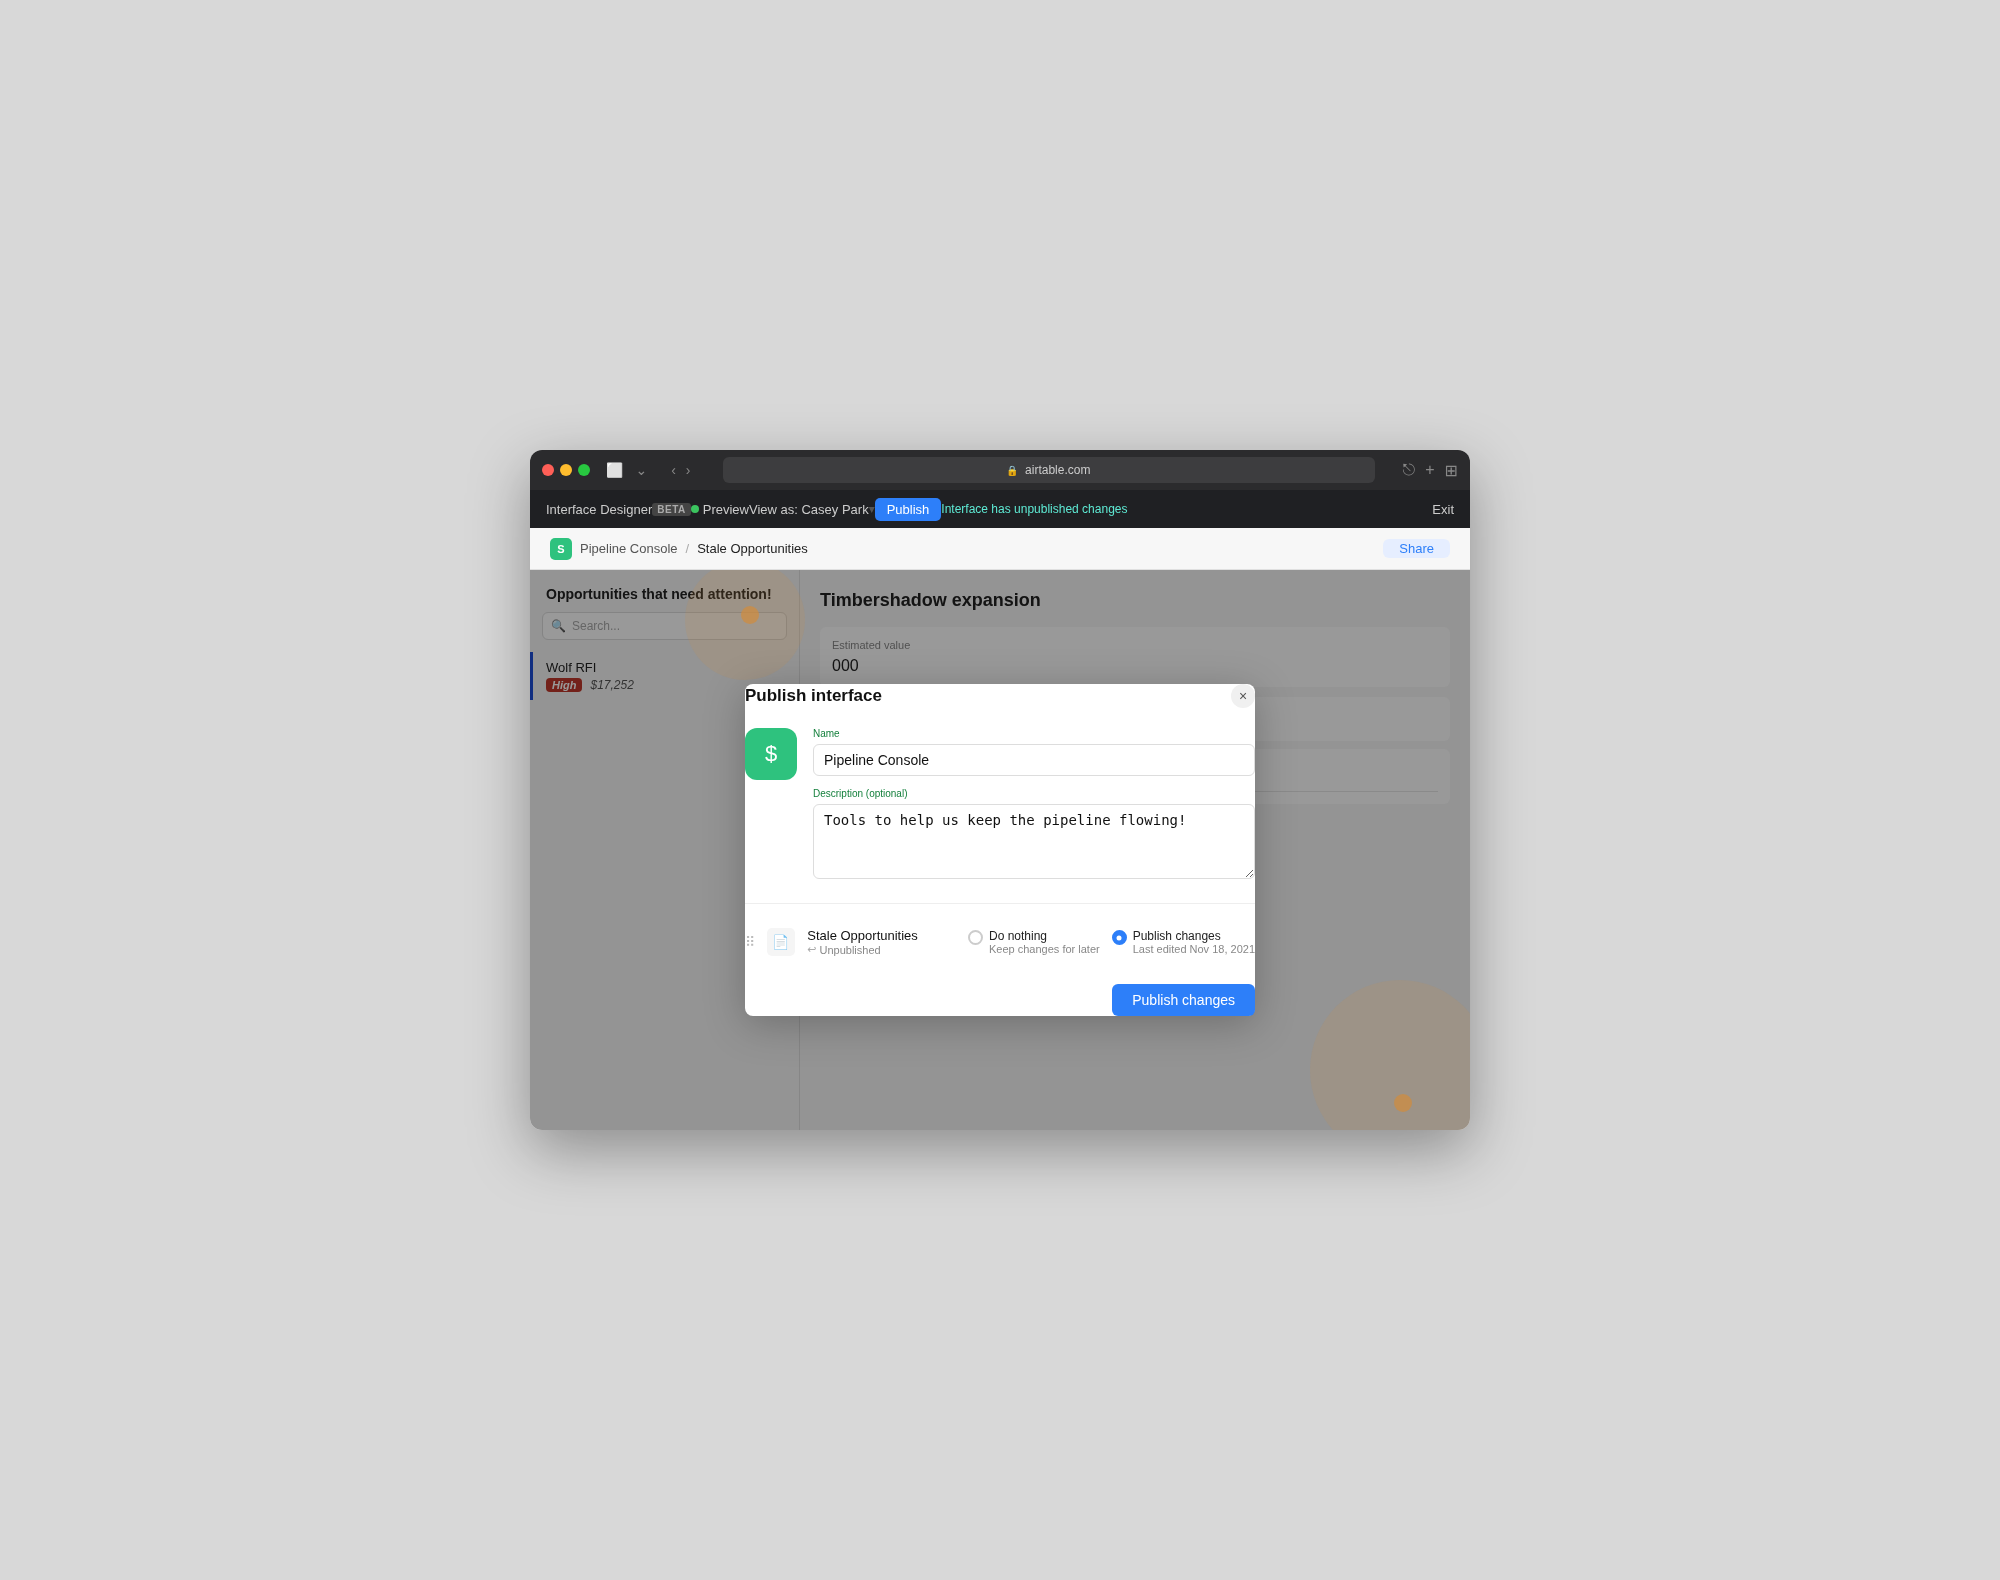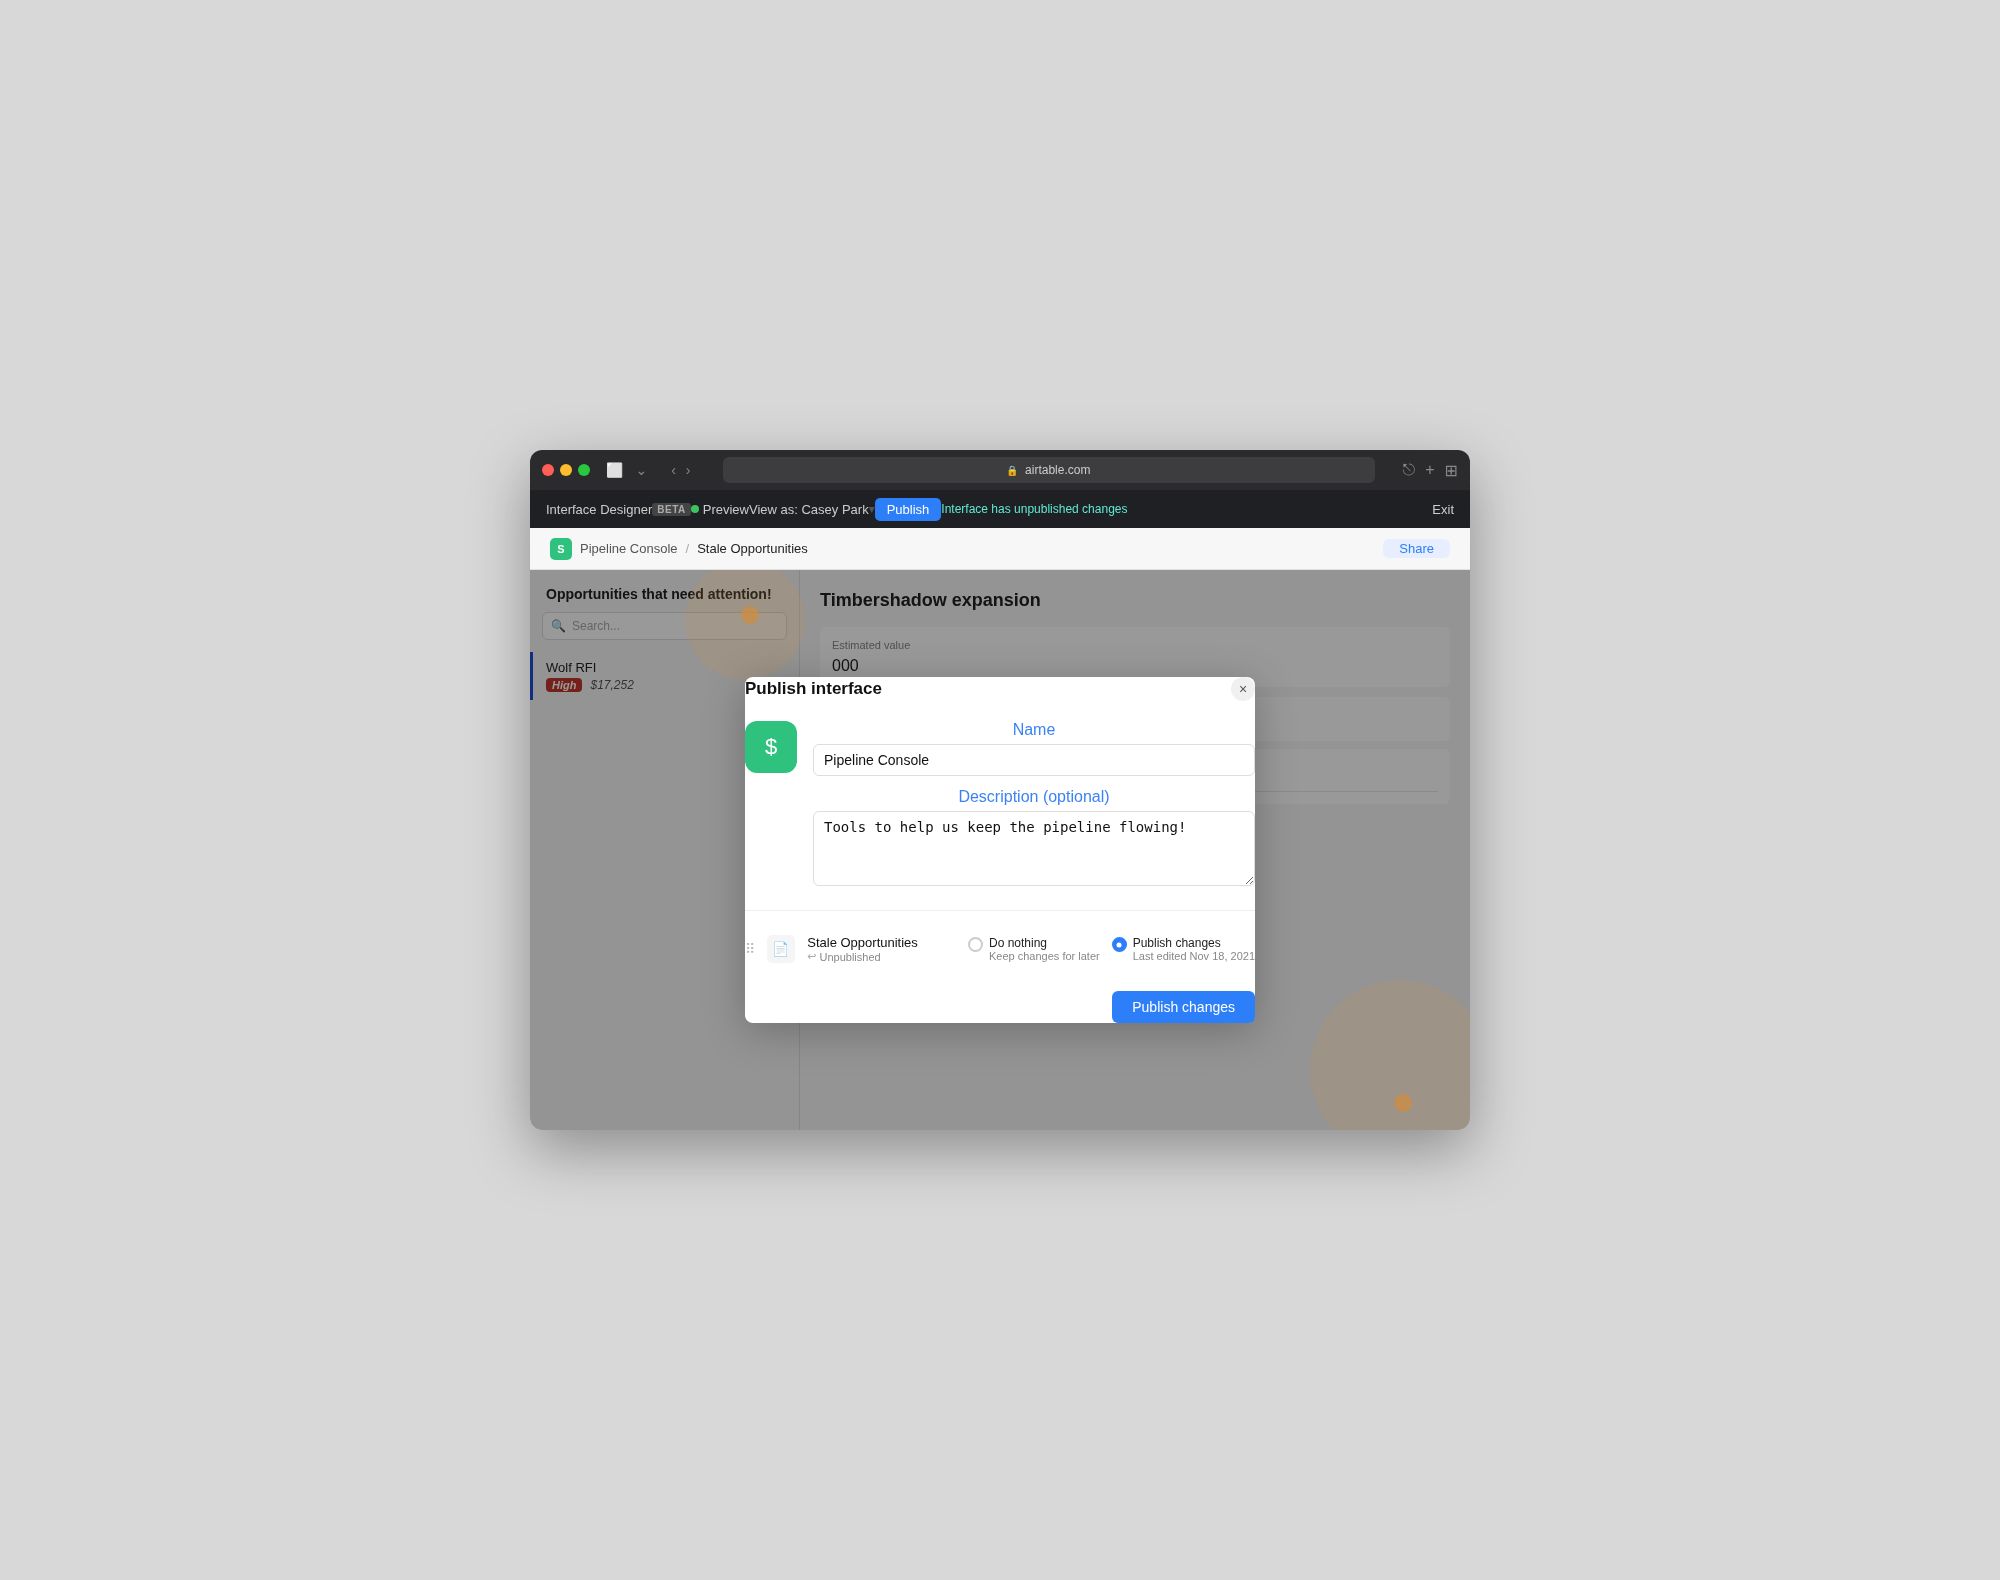--- a/index.html
+++ b/index.html
@@ -348,24 +348,23 @@
       align-items: center;
       justify-content: center;
       font-size: 22px;
       color: white;
       flex-shrink: 0;
     }
     .dialog-fields {
       flex: 1;
     }
     .field-label {
-      font-size: 16px;
-      color: #3b82f6;
+      font-size: 10px;
+      color: #15803d;
       margin-bottom: 5px;
-      text-align: center;
     }
     .field-input {
       width: 100%;
       border: 1px solid #ddd;
       border-radius: 6px;
       padding: 7px 10px;
       font-size: 14px;
       color: #111;
       outline: none;
       margin-bottom: 12px;

